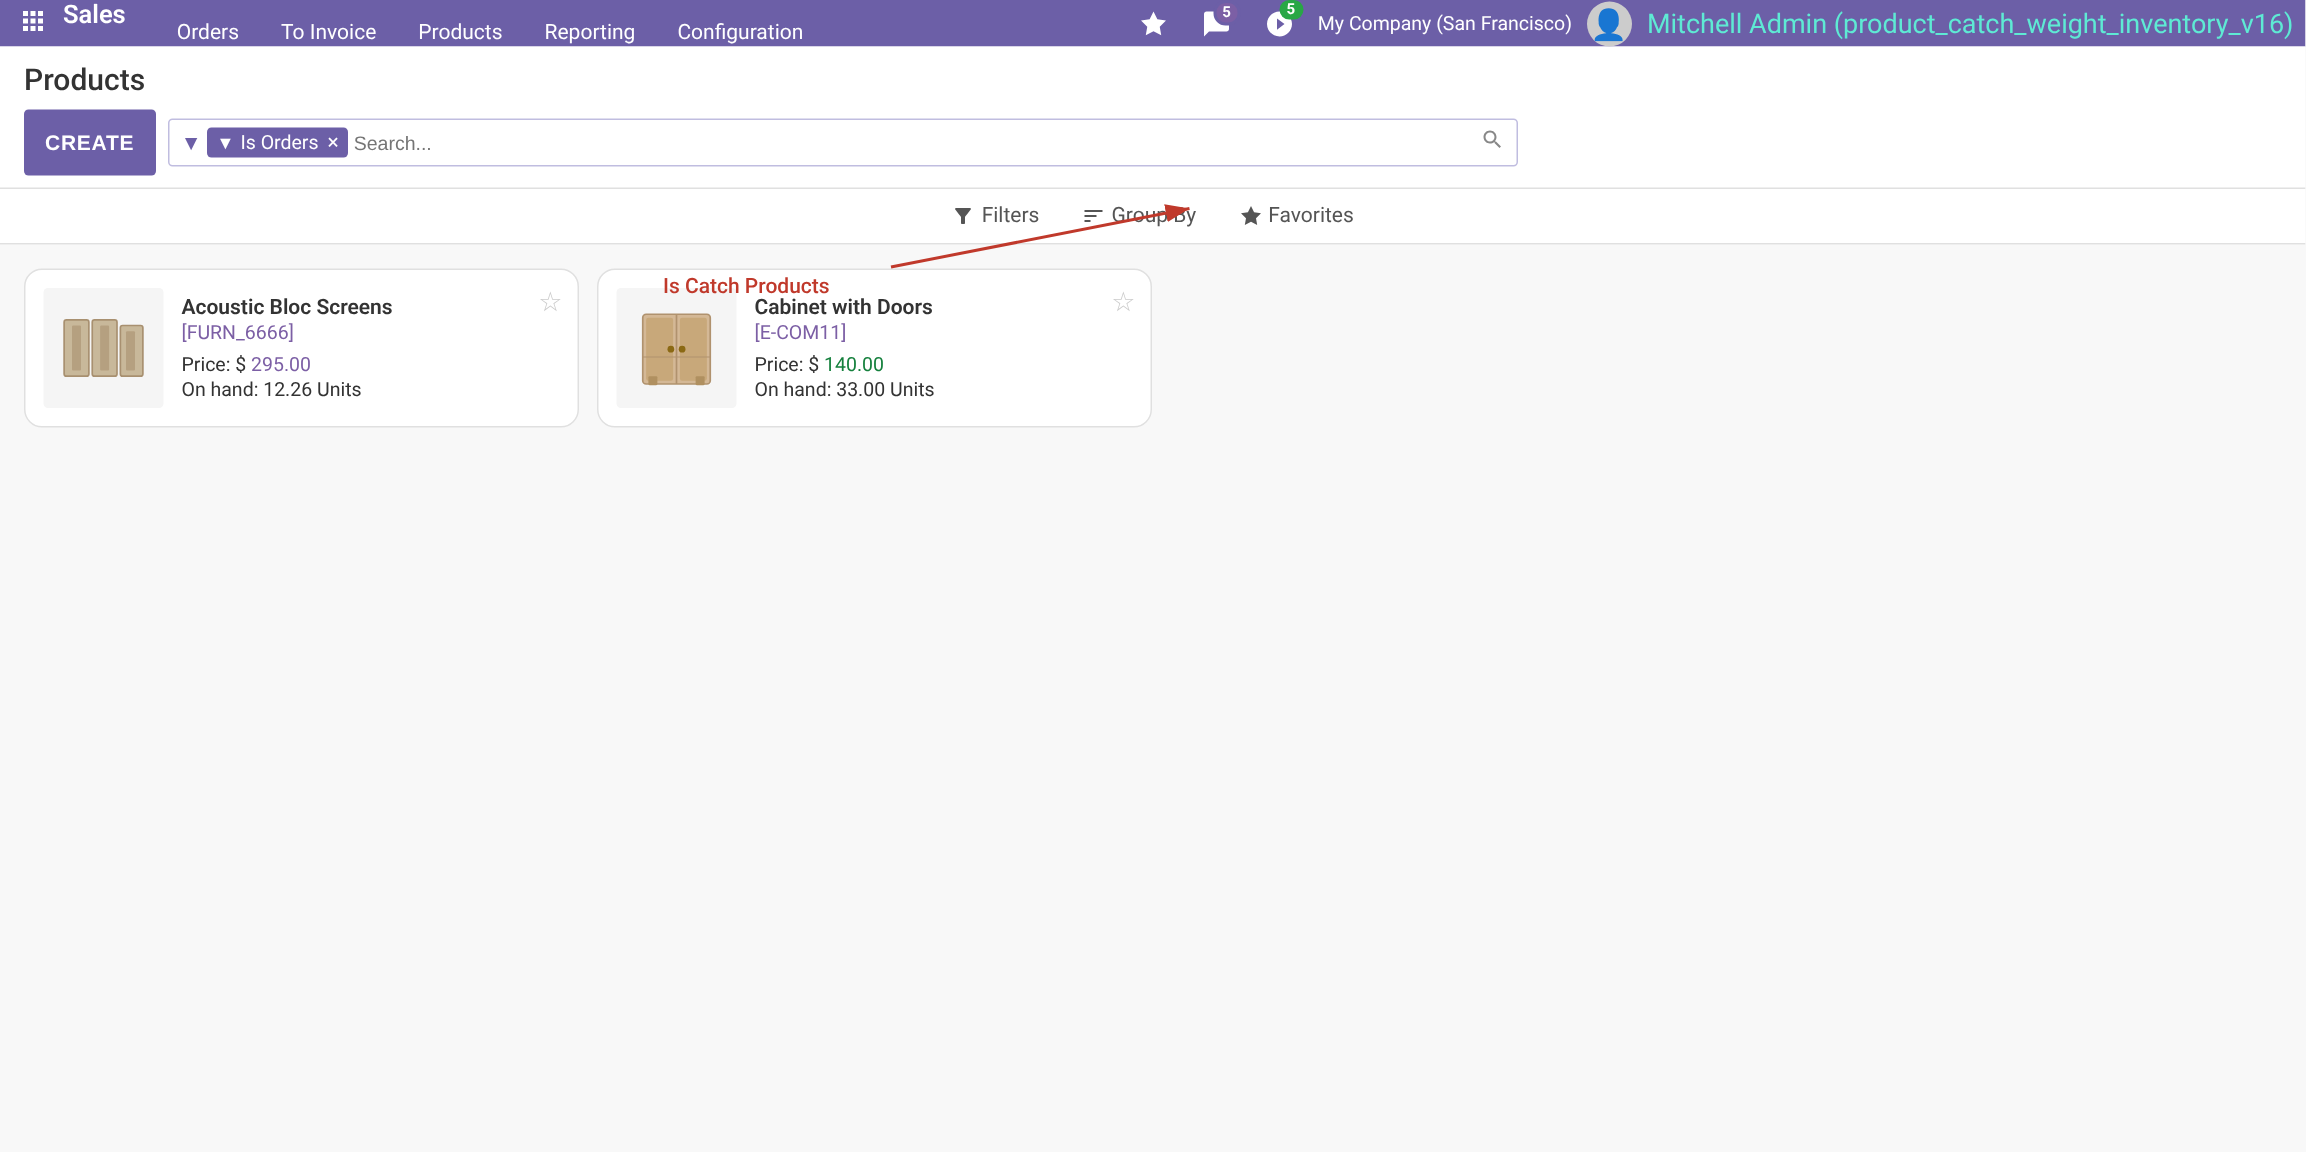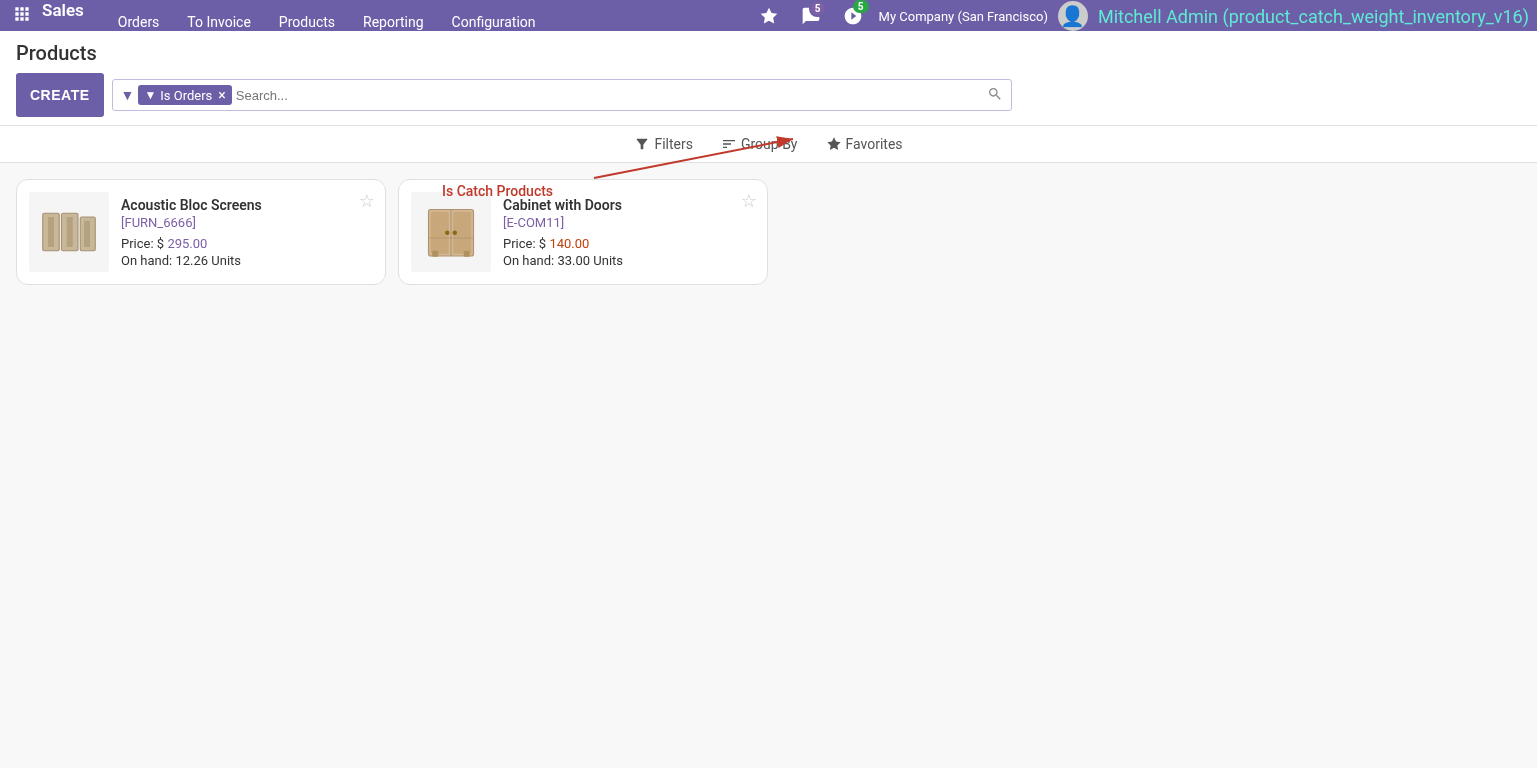--- a/index.html
+++ b/index.html
@@ -304,20 +304,20 @@
         <circle cx="45" cy="41" r="3" fill="#8b6914"></circle>
         <line x1="10" y1="48" x2="70" y2="48" stroke="#b0926e" stroke-width="1"></line>
         <rect x="15" y="65" width="8" height="8" rx="1" fill="#b09060"></rect>
         <rect x="57" y="65" width="8" height="8" rx="1" fill="#b09060"></rect>
       </svg>
     </div>
     <div class="product-info">
       <div class="product-name">Cabinet with Doors</div>
       <div class="product-code">[E-COM11]</div>
       <div class="product-price">
-        Price: $ <span style="color:#c2410c;margin-top:16px;">140.00</span>
+        Price: $ <span style="color:#15803d;margin-top:16px;">140.00</span>
       </div>
       <div class="product-stock">On hand: 33.00 Units</div>
     </div>
     <span class="product-star">☆</span>
   </div>
 
 </div>
 
 </body></html>

